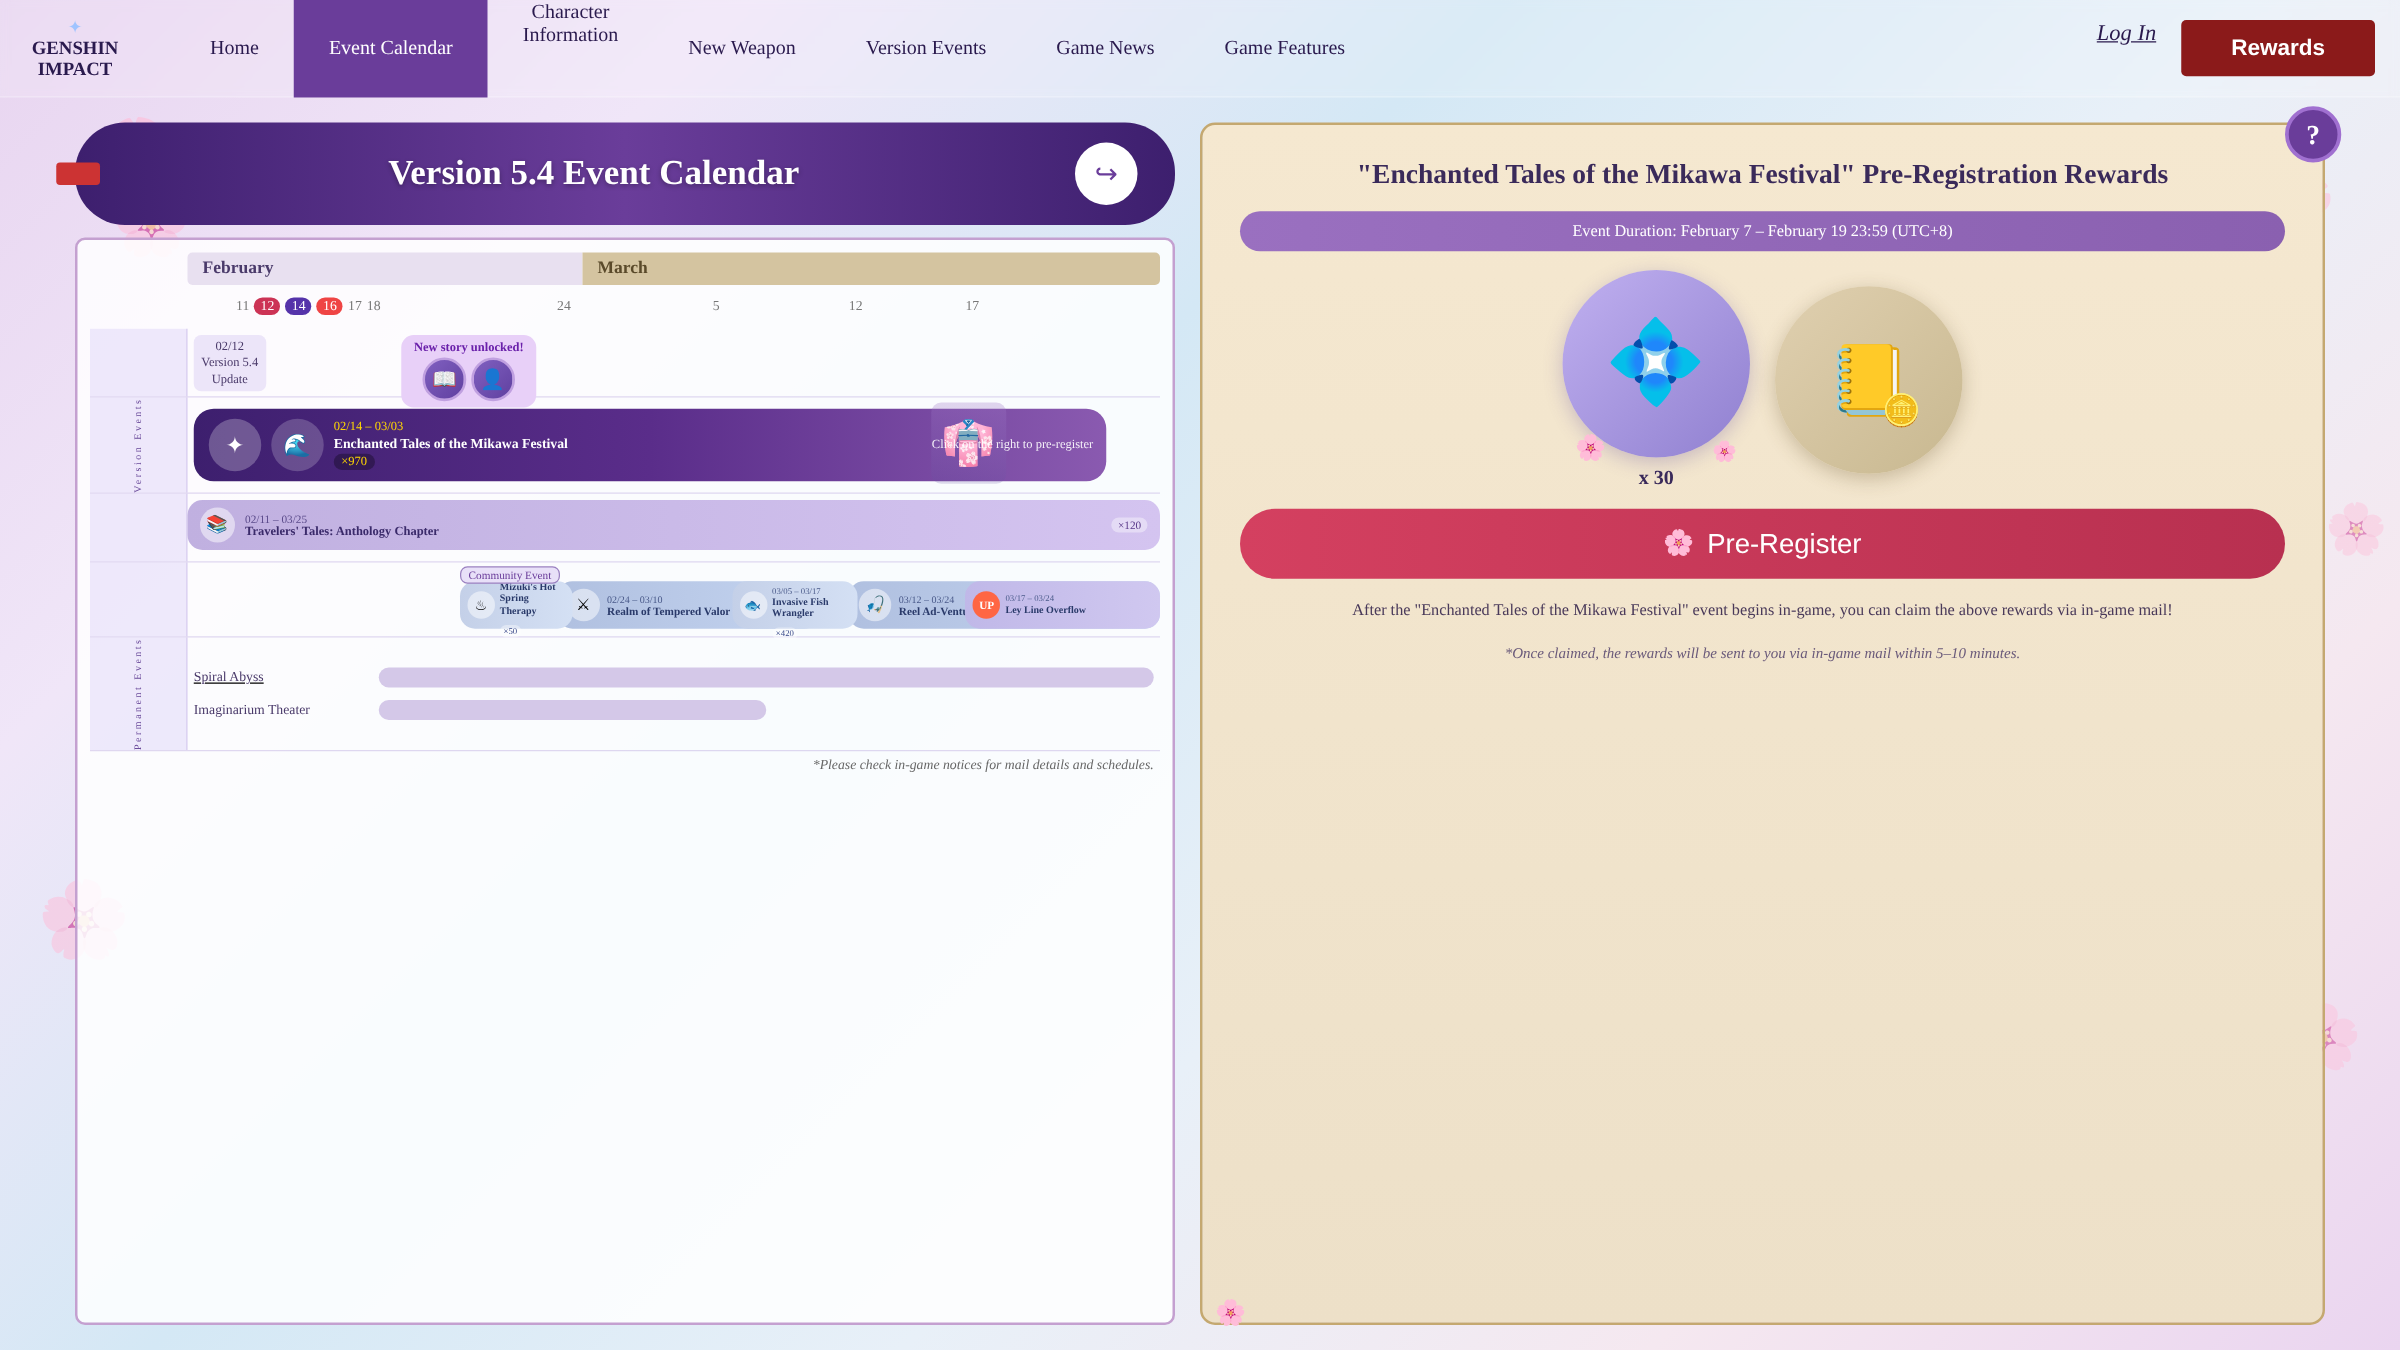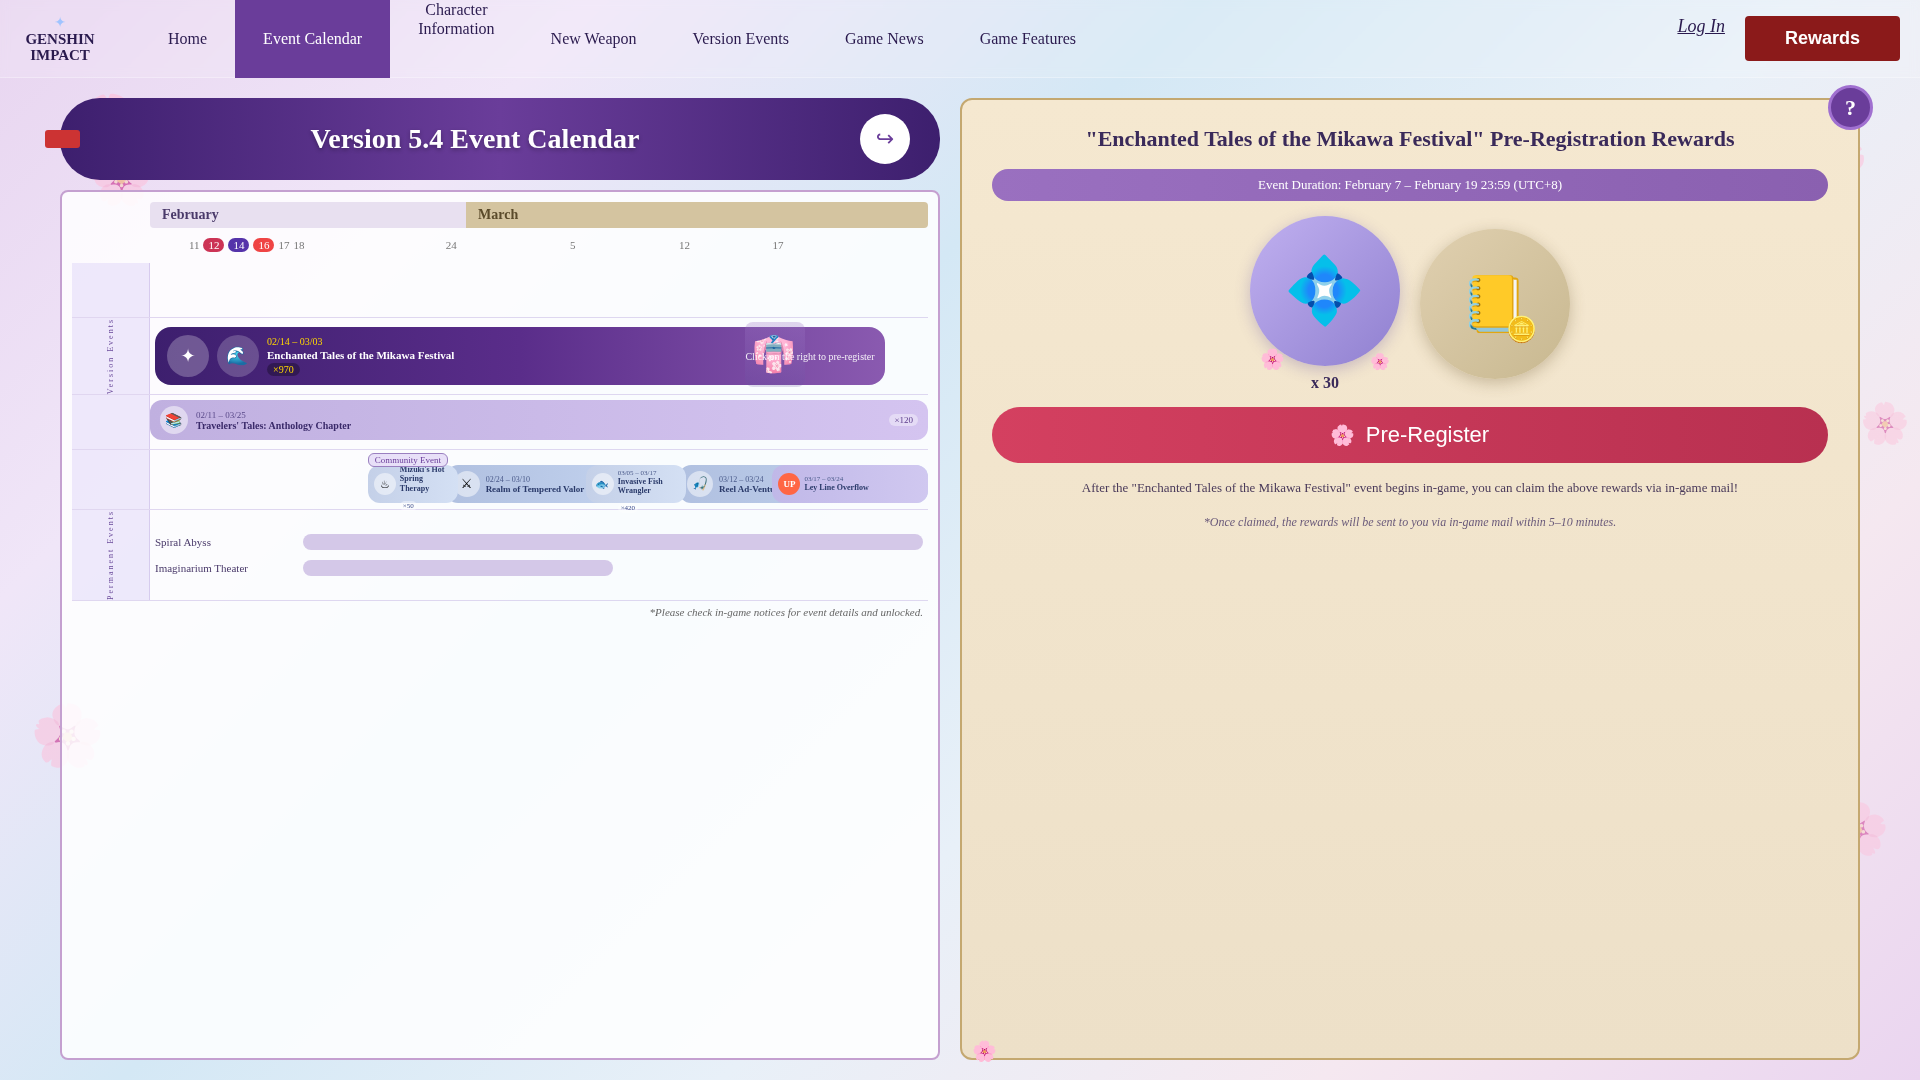--- a/index.html
+++ b/index.html
@@ -399,20 +399,36 @@
         <div style="position:absolute;left:38%;font-size:11px;color:#777;">24</div>
         <div style="position:absolute;left:54%;font-size:11px;color:#777;">5</div>
         <div style="position:absolute;left:68%;font-size:11px;color:#777;">12</div>
         <div style="position:absolute;left:80%;font-size:11px;color:#777;">17</div>
       </div>
 
       <div class="row-group" style="min-height:55px;">
         <div class="row-side-label">
           <div class="vert-label"></div>
         </div>
+        <div class="row-content">
+
+          <div style="position:absolute;left:5px;top:5px;font-size:10px;color:#4a3a6a;text-align:center;background:rgba(200,180,240,0.3);padding:3px 6px;border-radius:6px;line-height:1.3;">
+            <div>02/12</div>
+            <div>Version 5.4</div>
+            <div>Update</div>
+          </div>
+
+          <div style="position:absolute;left:22%;top:5px;background:#e8d0f8;border-radius:10px;padding:5px 10px;display:flex;flex-direction:column;align-items:center;gap:2px;">
+            <div style="color:#6a20aa;font-size:10px;font-weight:bold;">New story unlocked!</div>
+            <div style="display:flex;gap:4px;">
+              <div class="char-icon">📖</div>
+              <div class="char-icon">👤</div>
+            </div>
+          </div>
+        </div>
       </div>
 
       <div class="row-group" style="min-height:65px;">
         <div class="row-side-label">
           <div class="vert-label" style="font-size:8px;color:#6a4a9a;">Version Events</div>
         </div>
         <div class="row-content" style="display:flex;align-items:center;padding:5px;">
 
           <div style="background:linear-gradient(90deg,#3d1f6e,#5a2d8a,#8a5ab0);border-radius:16px;padding:8px 12px;display:flex;align-items:center;gap:8px;width:95%;min-height:55px;position:relative;">
 
@@ -497,32 +513,32 @@
             </div>
           </div>
         </div>
       </div>
 
       <div class="row-group" style="min-height:60px;">
         <div class="row-side-label">
           <div class="vert-label" style="font-size:8px;">Permanent Events</div>
         </div>
         <div class="row-content" style="padding:5px;display:flex;flex-direction:column;gap:4px;justify-content:center;">
-          <div style="display:flex;align-items:center;gap:8px;height:22px;">
+          <div style="display:flex;align-items:center;gap:8px;height:22px;text-decoration:underline;">
             <span style="font-size:11px;color:#4a3a6a;width:140px;">Spiral Abyss</span>
             <div style="flex:1;height:16px;background:#d4c8e8;border-radius:8px;"></div>
           </div>
           <div style="display:flex;align-items:center;gap:8px;height:22px;">
             <span style="font-size:11px;color:#4a3a6a;width:140px;">Imaginarium Theater</span>
             <div style="flex:0.5;height:16px;background:#d4c8e8;border-radius:8px;"></div>
           </div>
         </div>
       </div>
 
-      <div style="text-align:right;font-size:11px;color:#666;font-style:italic;padding:5px 5px 0;">*Please check in-game notices for event details and unlocked.</div>
+      <div style="text-align:right;font-size:11px;color:#666;font-style:italic;padding:5px 5px 0;">*Please check in-game notices for mail details and schedules.</div>
     </div>
   </div>
 
   <div class="right-panel">
 
     <div class="help-btn">?</div>
 
     <div class="event-title-right">"Enchanted Tales of the Mikawa Festival" Pre-Registration Rewards</div>
 
     <div class="event-duration-tag">Event Duration: February 7 – February 19 23:59 (UTC+8)</div>

